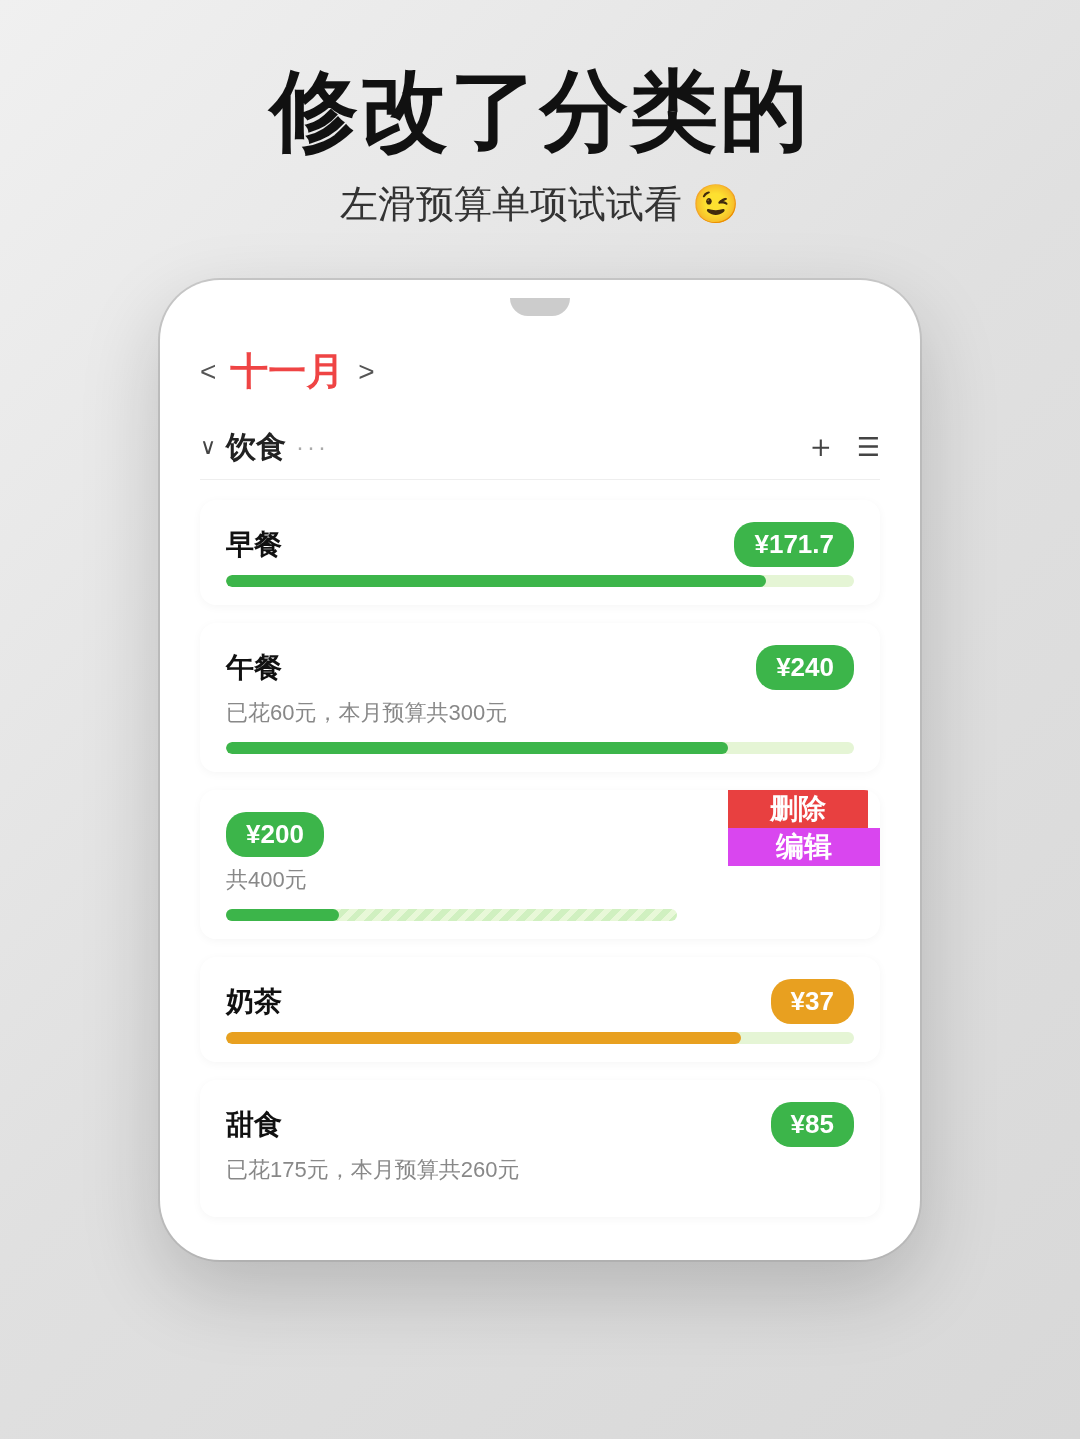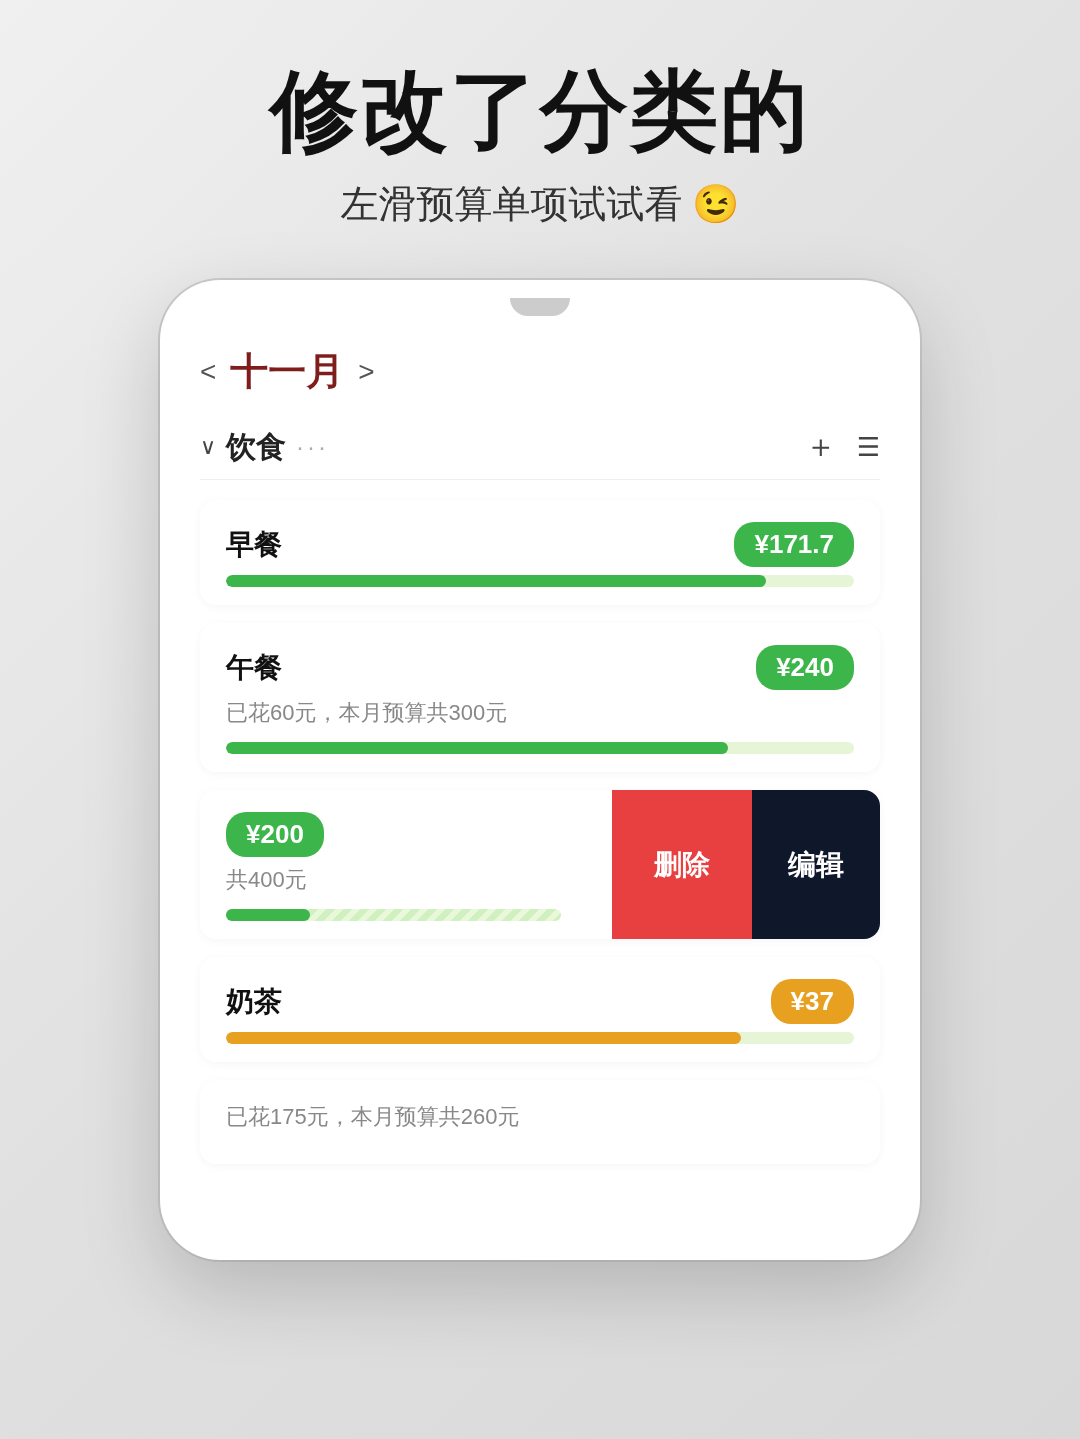--- a/index.html
+++ b/index.html
@@ -31,21 +31,20 @@
       font-weight: 900;
       color: #111;
       line-height: 1.15;
       letter-spacing: 2px;
     }
     .hero-subtitle {
       font-size: 38px;
       color: #333;
       margin-top: 18px;
       font-weight: 400;
-      font-family: Liberation Serif, serif;
     }
 
     
     .phone-wrapper {
       position: relative;
       z-index: 2;
       display: flex;
       justify-content: center;
       margin-top: 50px;
     }
@@ -85,21 +84,21 @@
       gap: 14px;
     }
     .nav-arrow {
       font-size: 28px;
       color: #555;
       font-weight: 300;
     }
     .month-label {
       font-size: 38px;
       font-weight: 700;
-      color: #7f1d1d;
+      color: #ef4444;
     }
     .help-btn {
       border: 1.5px solid #ccc;
       border-radius: 20px;
       padding: 8px 22px;
       font-size: 22px;
       color: #555;
       background: #fff;
     }
 
@@ -208,40 +207,41 @@
       gap: 25px;
     }
     .swipe-item {
       flex: 1;
       background: #fff;
       padding: 22px 26px 18px;
       min-width: 0;
     }
     .swipe-actions {
       display: flex;
+      flex-direction: column;
     }
     .action-delete {
       background: #e84040;
       color: #fff;
       font-size: 28px;
       font-weight: 600;
       display: flex;
       align-items: center;
       justify-content: center;
       width: 140px;
     }
     .action-edit {
-      background: #0f172a;
+      background: #d946ef;
       color: #fff;
       font-size: 28px;
       font-weight: 600;
       display: flex;
       align-items: center;
       justify-content: center;
-      width: 128px;
+      width: 152px;
     }
 
     
     .progress-partial {
       width: 100%;
       height: 12px;
       background: repeating-linear-gradient(
         -45deg,
         #d0f0c0,
         #d0f0c0 6px,
@@ -336,19 +336,23 @@
         <div class="item-row">
           <span class="item-name">奶茶</span>
           <span class="amount-badge badge-yellow">¥37</span>
         </div>
         <div class="progress-track">
           <div class="progress-fill fill-yellow" style="width: 82%"></div>
         </div>
       </div>
 
       <div class="budget-item">
+        <div class="item-row">
+          <span class="item-name">甜食</span>
+          <span class="amount-badge badge-green">¥85</span>
+        </div>
         <div class="item-desc">已花175元，本月预算共260元</div>
 
       </div>
 
     </div>
   </div>
 </div>
 
 </body></html>

